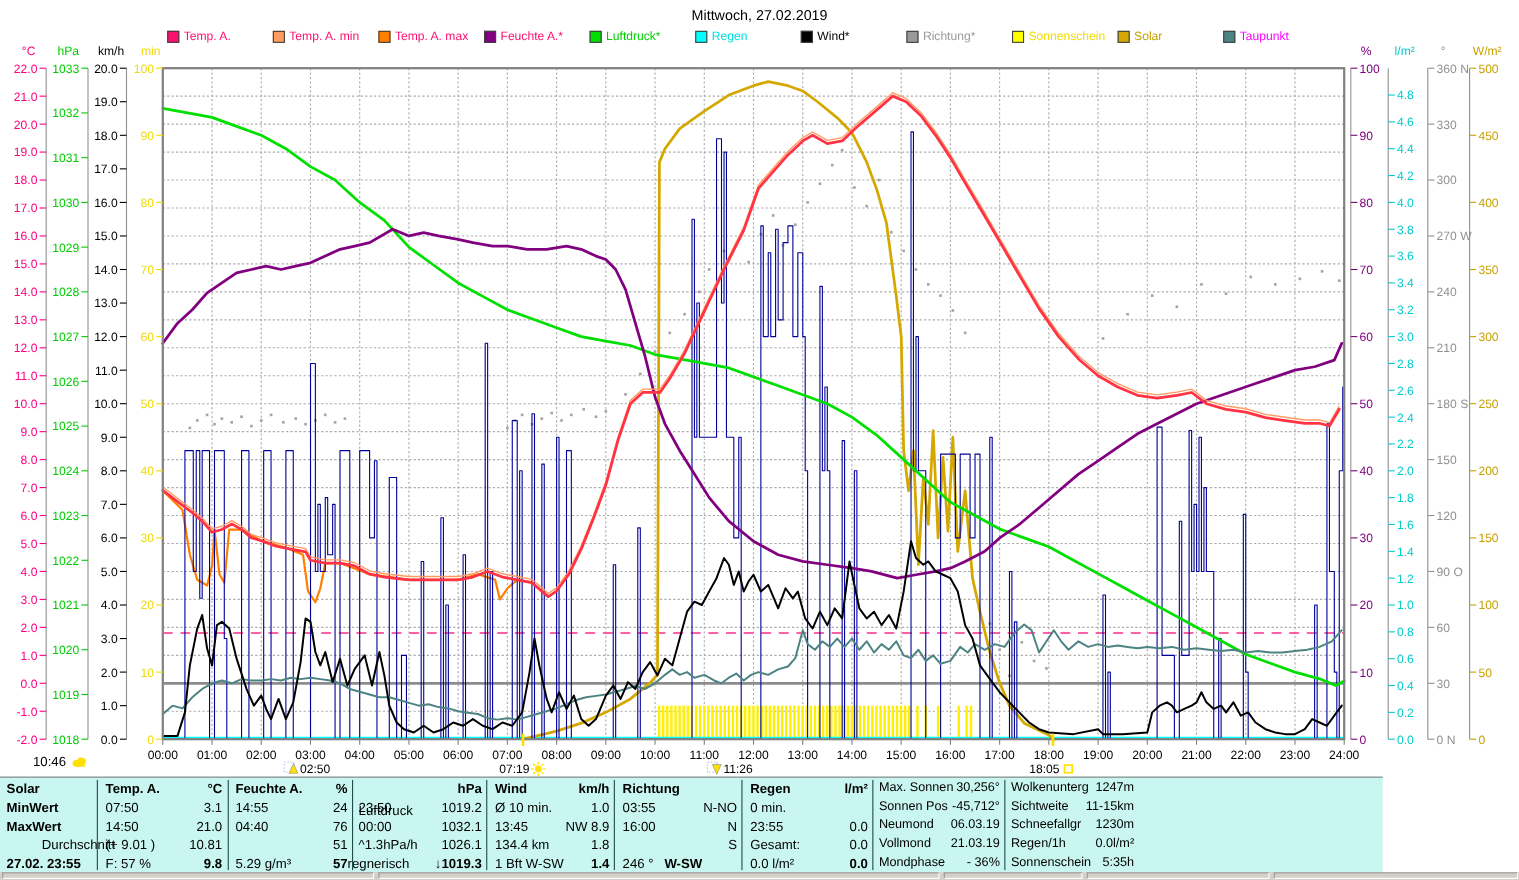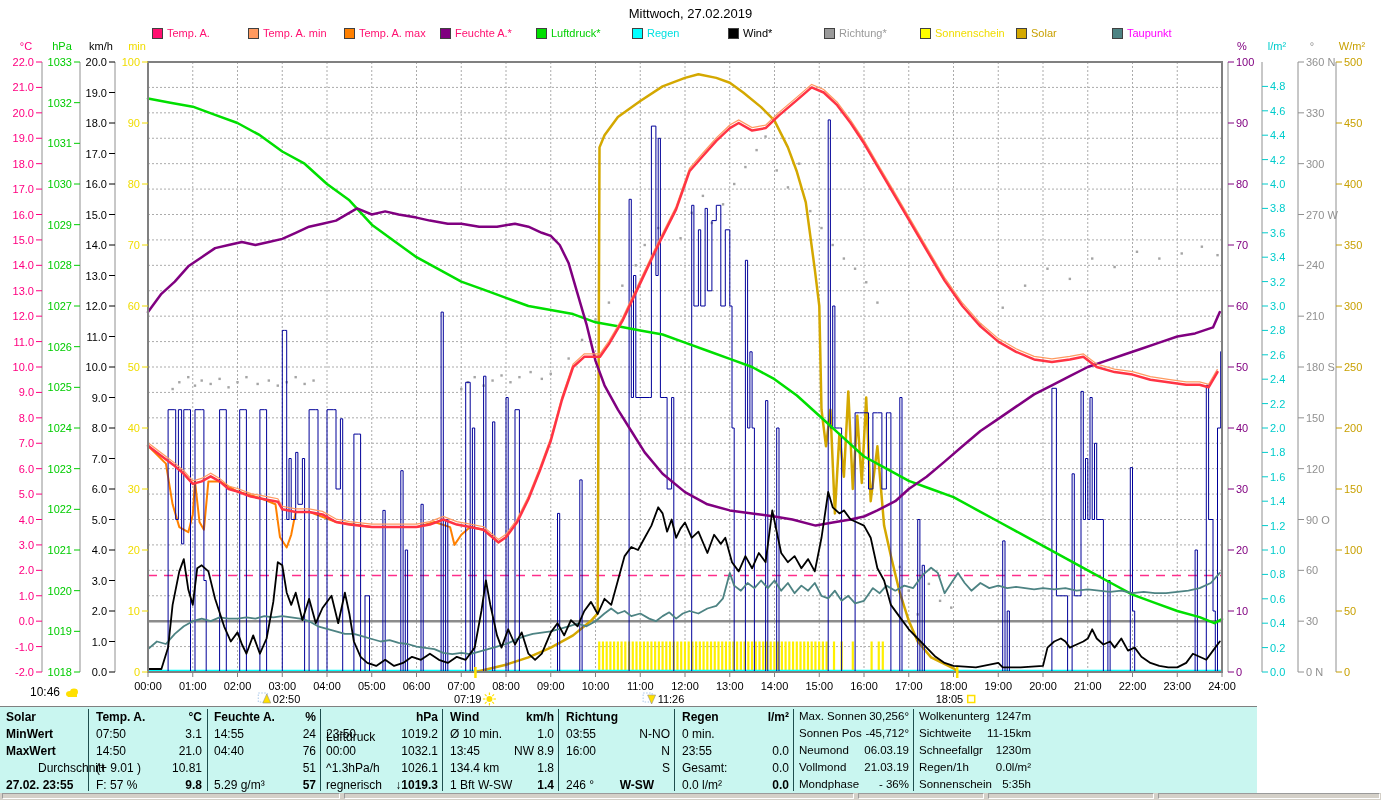--- a/index.html
+++ b/index.html
@@ -682,40 +682,40 @@
       <div class="tcell" style="left: 214px; top: 71px; text-align: left;">5.29 g/m³</div>
       <div class="tcell" style="left: 262px; top: 71px; width: 54px; text-align: right; font-weight: bold;">57</div>
       <div class="tcell" style="left: 326px; top: 3px; text-align: center; font-weight: normal; margin-top: 20px;">Luftdruck</div>
       <div class="tcell" style="left: 380px; top: 3px; width: 58px; text-align: right; font-weight: bold;">hPa</div>
       <div class="tcell" style="left: 326px; top: 20px; text-align: left;">23:50</div>
       <div class="tcell" style="left: 380px; top: 20px; width: 58px; text-align: right;">1019.2</div>
       <div class="tcell" style="left: 326px; top: 37px; text-align: left;">00:00</div>
       <div class="tcell" style="left: 380px; top: 37px; width: 58px; text-align: right;">1032.1</div>
       <div class="tcell" style="left: 326px; top: 54px; text-align: left;">^1.3hPa/h</div>
       <div class="tcell" style="left: 380px; top: 54px; width: 58px; text-align: right;">1026.1</div>
-      <div class="tcell" style="left: 326px; top: 71px; text-align: left;">regnerisch</div>
+      <div class="tcell" style="left: 316px; top: 71px; text-align: left;">regnerisch</div>
       <div class="tcell" style="left: 380px; top: 71px; width: 58px; text-align: right; font-weight: bold;">↓1019.3</div>
       <div class="tcell" style="left: 450px; top: 3px; text-align: left; font-weight: bold;">Wind</div>
       <div class="tcell" style="left: 494px; top: 3px; width: 60px; text-align: right; font-weight: bold;">km/h</div>
       <div class="tcell" style="left: 450px; top: 20px; text-align: left;">Ø 10 min.</div>
       <div class="tcell" style="left: 494px; top: 20px; width: 60px; text-align: right;">1.0</div>
       <div class="tcell" style="left: 450px; top: 37px; text-align: left;">13:45</div>
       <div class="tcell" style="left: 494px; top: 37px; width: 60px; text-align: right;">NW 8.9</div>
       <div class="tcell" style="left: 450px; top: 54px; text-align: left;">134.4 km</div>
       <div class="tcell" style="left: 494px; top: 54px; width: 60px; text-align: right;">1.8</div>
       <div class="tcell" style="left: 450px; top: 71px; text-align: left;">1 Bft W-SW</div>
       <div class="tcell" style="left: 494px; top: 71px; width: 60px; text-align: right; font-weight: bold;">1.4</div>
       <div class="tcell" style="left: 566px; top: 3px; text-align: left; font-weight: bold;">Richtung</div>
       <div class="tcell" style="left: 566px; top: 20px; text-align: left;">03:55</div>
       <div class="tcell" style="left: 604px; top: 20px; width: 66px; text-align: right;">N-NO</div>
       <div class="tcell" style="left: 566px; top: 37px; text-align: left;">16:00</div>
       <div class="tcell" style="left: 604px; top: 37px; width: 66px; text-align: right;">N</div>
       <div class="tcell" style="left: 604px; top: 54px; width: 66px; text-align: right;">S</div>
       <div class="tcell" style="left: 566px; top: 71px; text-align: left;">246 °</div>
-      <div class="tcell" style="left: 604px; top: 71px; width: 66px; text-align: center; font-weight: bold;">W-SW</div>
+      <div class="tcell" style="left: 604px; top: 71px; width: 66px; text-align: left; font-weight: bold;">W-SW</div>
       <div class="tcell" style="left: 682px; top: 3px; text-align: left; font-weight: bold;">Regen</div>
       <div class="tcell" style="left: 732px; top: 3px; width: 57px; text-align: right; font-weight: bold;">l/m²</div>
       <div class="tcell" style="left: 682px; top: 20px; text-align: left;">0 min.</div>
       <div class="tcell" style="left: 682px; top: 37px; text-align: left;">23:55</div>
       <div class="tcell" style="left: 732px; top: 37px; width: 57px; text-align: right;">0.0</div>
       <div class="tcell" style="left: 682px; top: 54px; text-align: left;">Gesamt:</div>
       <div class="tcell" style="left: 732px; top: 54px; width: 57px; text-align: right;">0.0</div>
       <div class="tcell" style="left: 682px; top: 71px; text-align: left;">0.0 l/m²</div>
       <div class="tcell" style="left: 732px; top: 71px; width: 57px; text-align: right; font-weight: bold;">0.0</div>
       <div class="inforow" style="left: 799px; top: 3px; width: 110px;">

